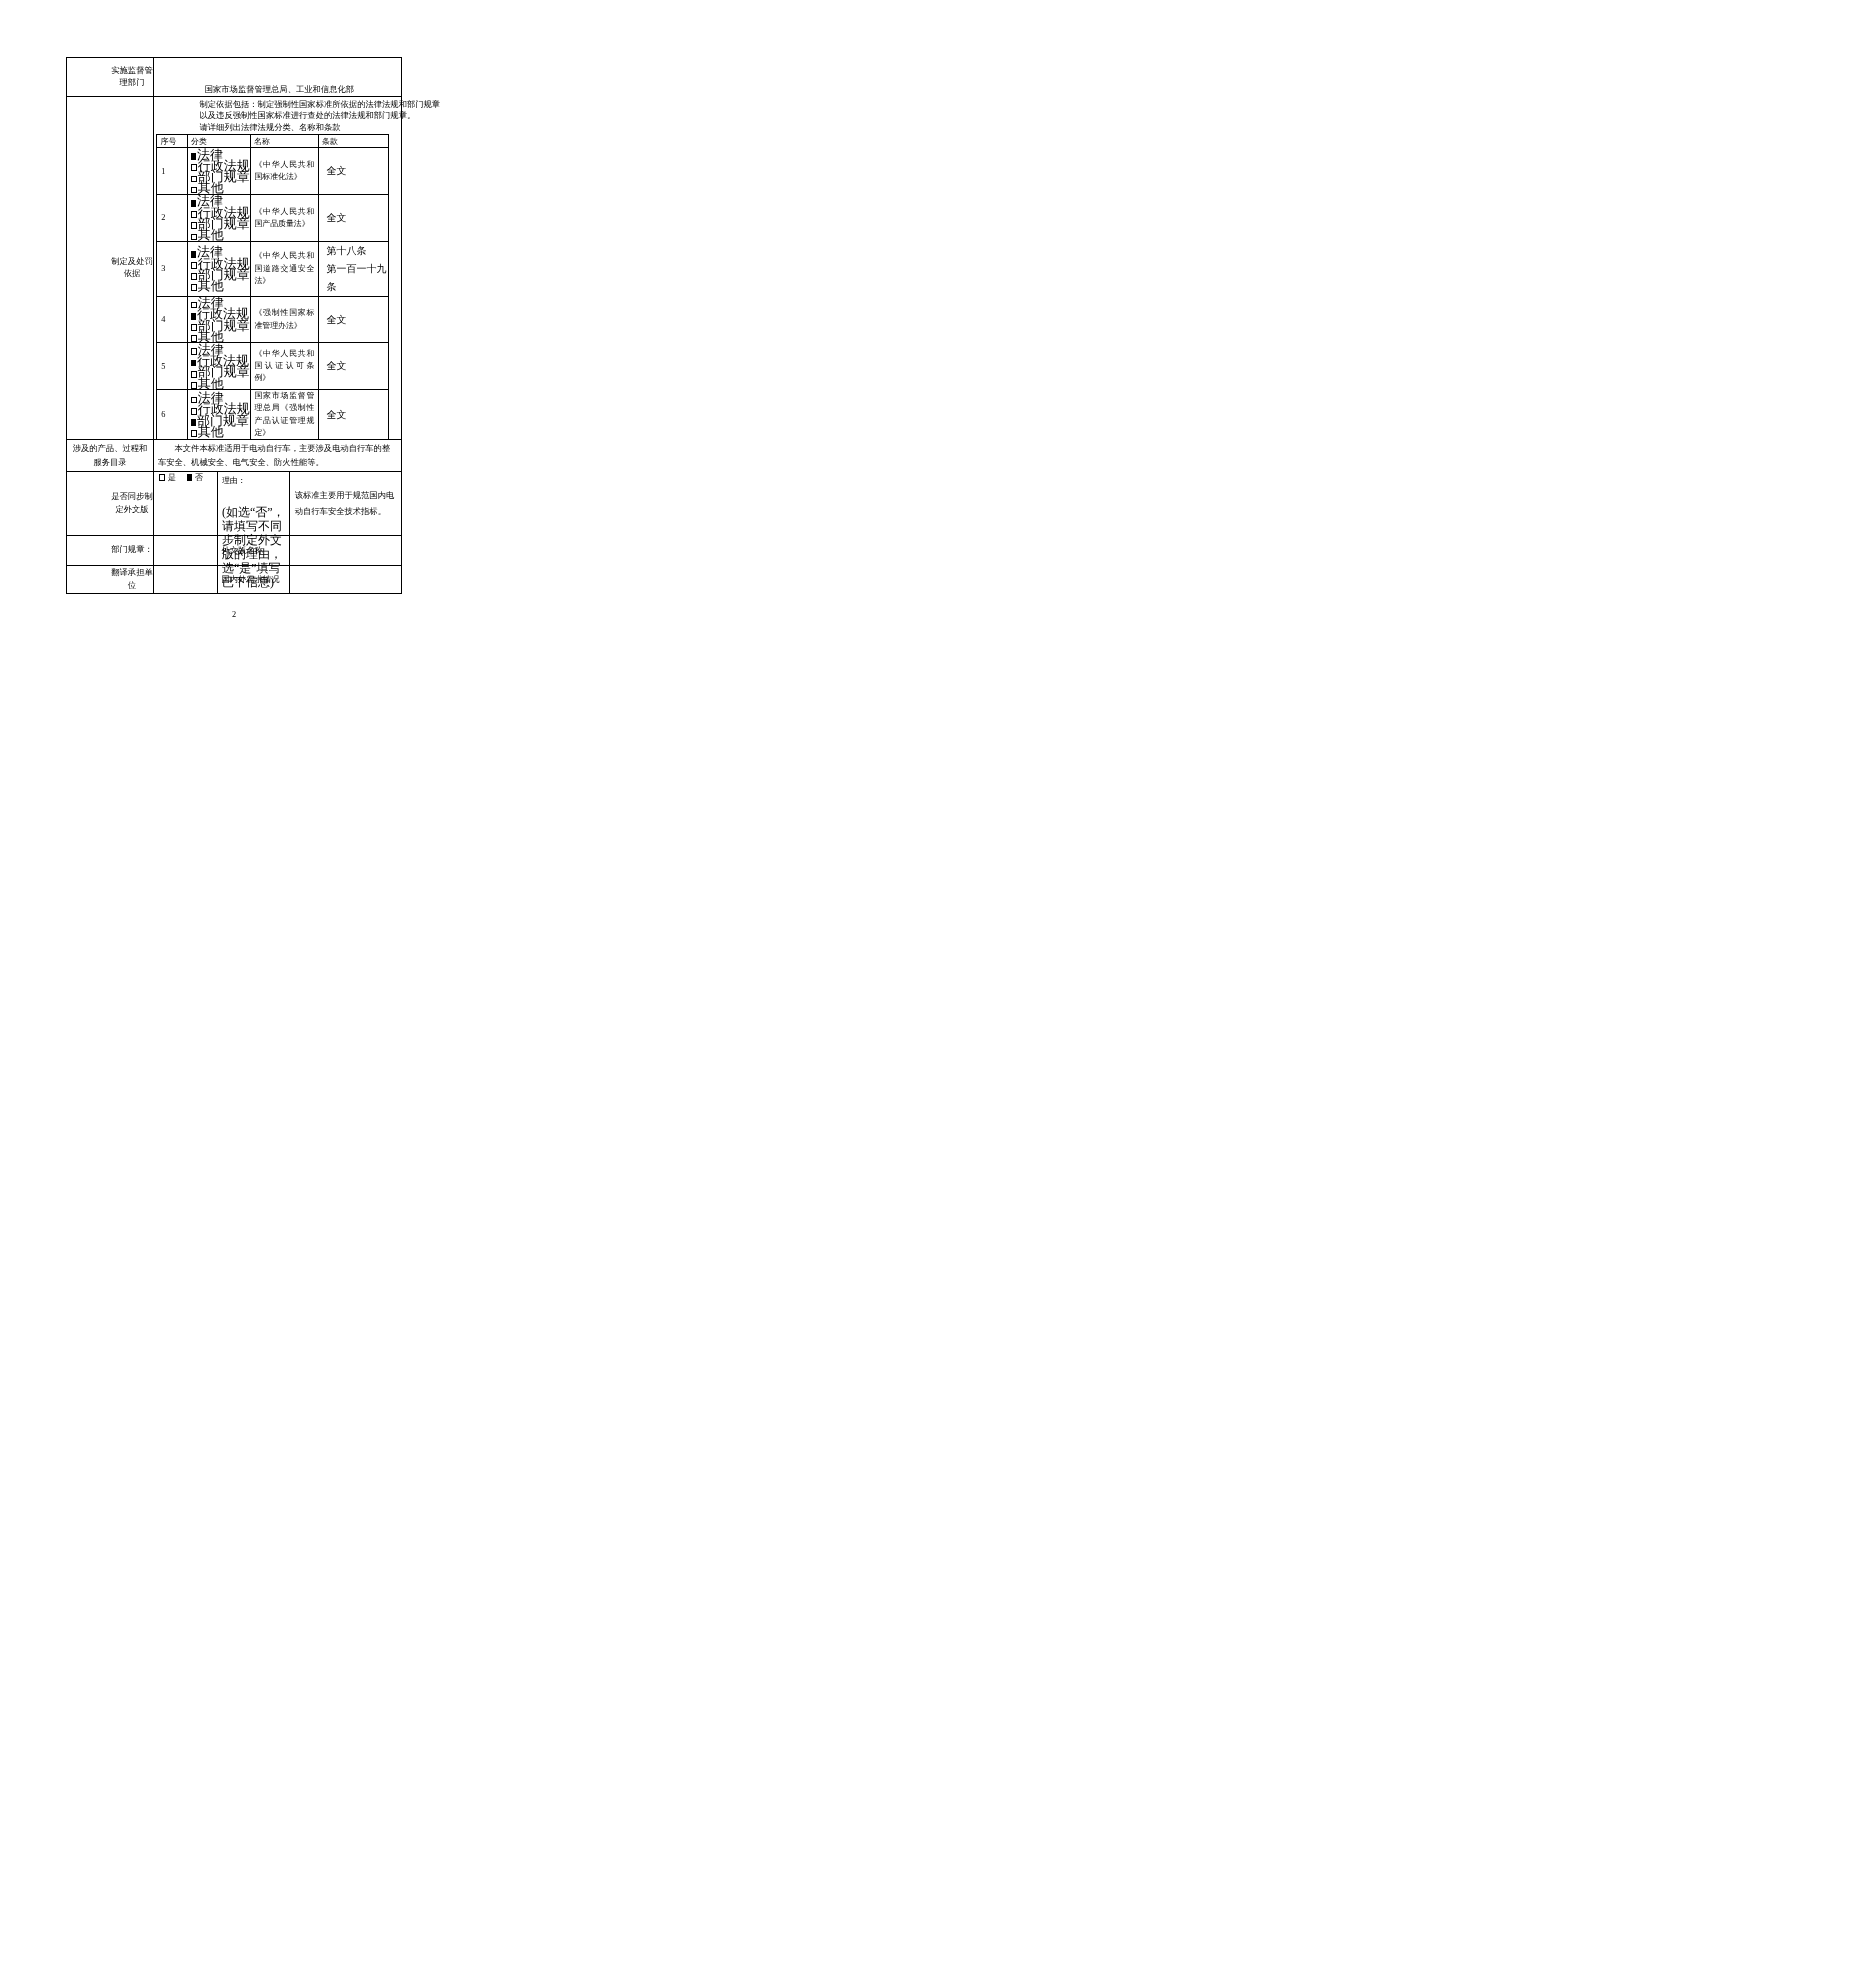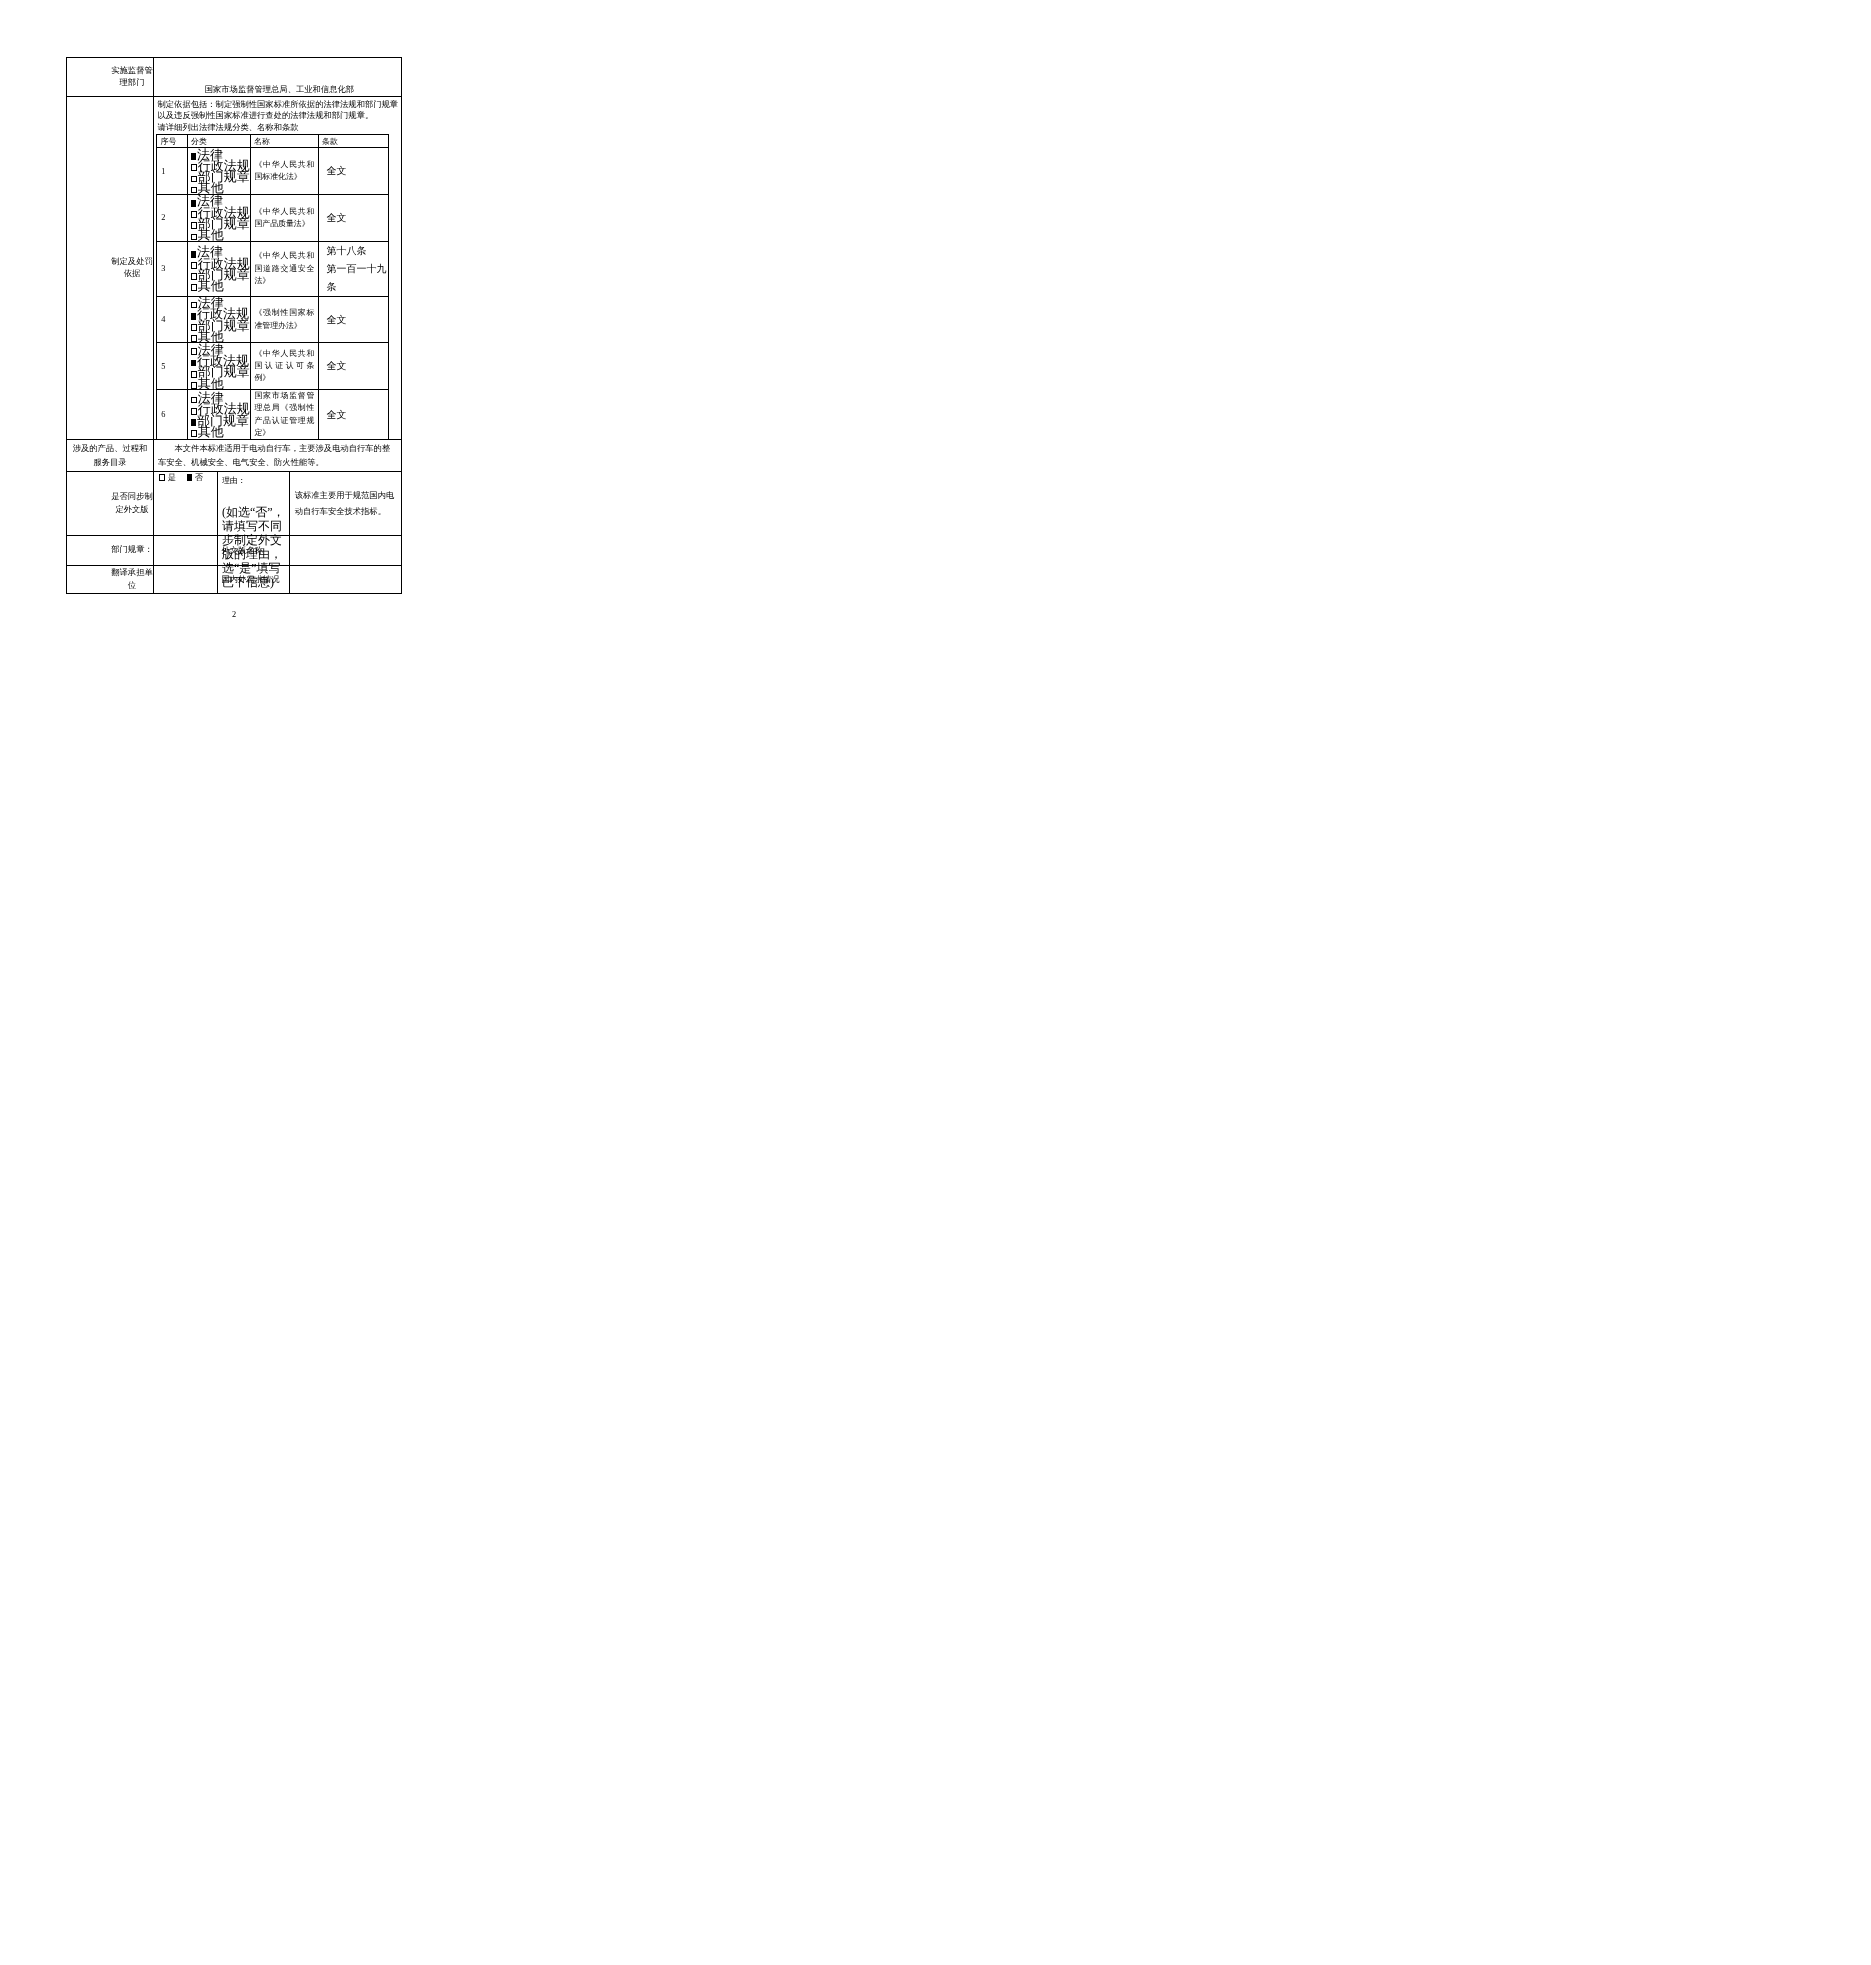--- a/index.html
+++ b/index.html
@@ -29,21 +29,21 @@
   .r2{height:343px;}
   .r3{height:32px;}
   .r4{height:64px;}
   .r5{height:30px;}
   .r6{height:28px;}
 
   .value-pad{padding-left:6.7px;justify-content:flex-end;}
 
   
   .basis-cell{display:block;padding:0;}
-  .intro{height:37px;padding:2px 1.6px 0 3.5px;box-sizing:border-box;}
+  .intro{height:37px;padding:2px 1.6px 0 3.5px;box-sizing:border-box;margin-left:42px;}
   .intro div{font-size:8.3px;line-height:11.4px;white-space:nowrap;}
 
   .law-table{
     margin-left:2px;width:233px;height:305px;box-sizing:border-box;
     border-left:0.6px solid #000;border-right:0.6px solid #000;border-top:1.2px solid #000;
     display:flex;flex-direction:column;
   }
   .lrow{display:flex;box-sizing:border-box;}
   .lrow + .lrow{border-top:1.2px solid #000;}
   .lhead{height:12.2px;}

